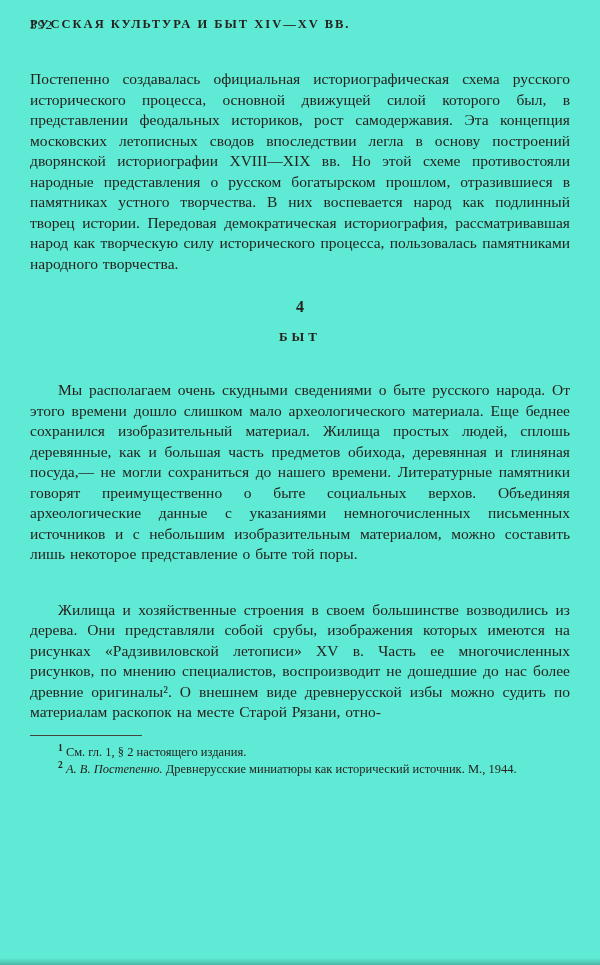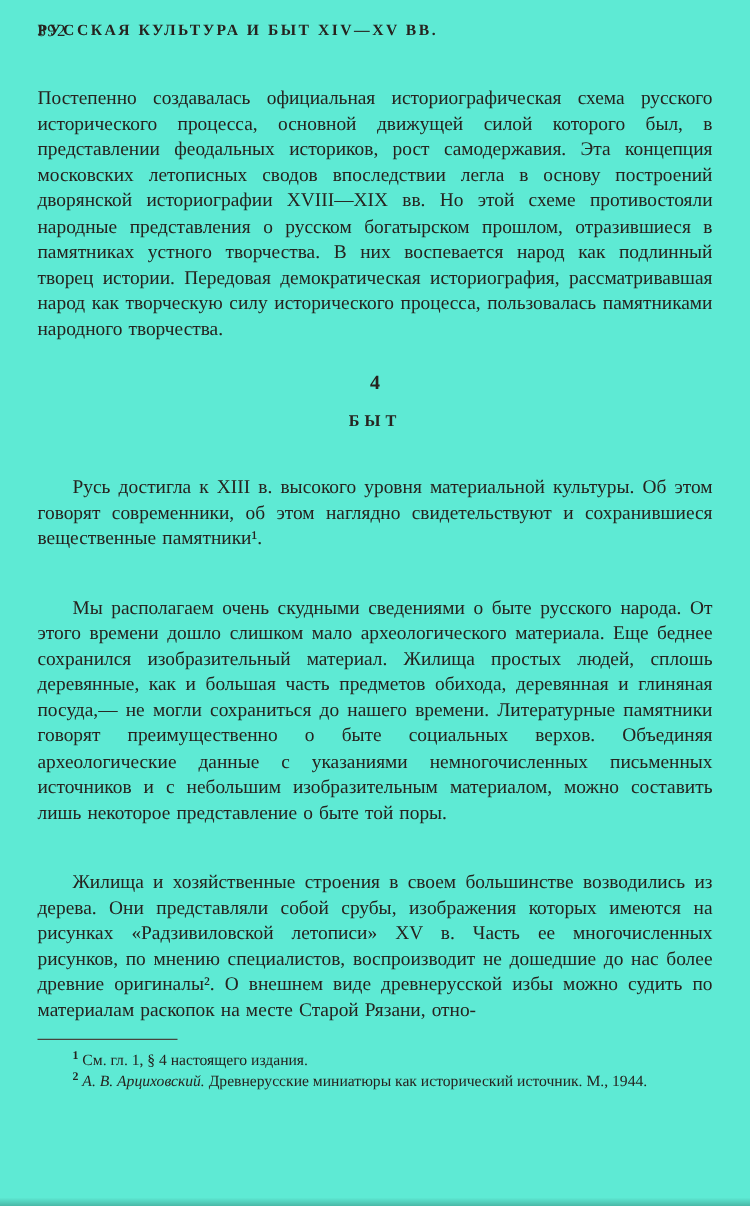--- a/index.html
+++ b/index.html
@@ -83,26 +83,25 @@
   <div class="header">
     <span class="page-number">392</span>
     <div class="running-header">РУССКАЯ КУЛЬТУРА И БЫТ XIV—XV ВВ.</div>
   </div>
 
   <p class="body-par no-indent">Постепенно создавалась официальная историографическая схема русского исторического процесса, основной движущей силой которого был, в представлении феодальных историков, рост самодержавия. Эта концепция московских летописных сводов впоследствии легла в основу построений дворянской историографии XVIII—XIX вв. Но этой схеме противостояли народные представления о русском богатырском прошлом, отразившиеся в памятниках устного творчества. В них воспевается народ как подлинный творец истории. Передовая демократическая историография, рассматривавшая народ как творческую силу исторического процесса, пользовалась памятниками народного творчества.</p>
 
   <div class="section-number">4</div>
   <div class="section-title">БЫТ</div>
 
-  <p class="body-par">Русь достигла к XIII в. высокого уровня материальной культуры. Об этом говорят современники, об этом наглядно свидетельствуют и сохранившиеся вещественные памятники¹.</p>
   <p class="body-par">Мы располагаем очень скудными сведениями о быте русского народа. От этого времени дошло слишком мало археологического материала. Еще беднее сохранился изобразительный материал. Жилища простых людей, сплошь деревянные, как и большая часть предметов обихода, деревянная и глиняная посуда,— не могли сохраниться до нашего времени. Литературные памятники говорят преимущественно о быте социальных верхов. Объединяя археологические данные с указаниями немногочисленных письменных источников и с небольшим изобразительным материалом, можно составить лишь некоторое представление о быте той поры.</p>
   <p class="body-par">Жилища и хозяйственные строения в своем большинстве возводились из дерева. Они представляли собой срубы, изображения которых имеются на рисунках «Радзивиловской летописи» XV в. Часть ее многочисленных рисунков, по мнению специалистов, воспроизводит не дошедшие до нас более древние оригиналы². О внешнем виде древнерусской избы можно судить по материалам раскопок на месте Старой Рязани, отно-</p>
 
   <div class="footnotes">
     <div class="fn-divider"></div>
     <p class="footnote"><sup class="fn-marker">1</sup>
-      <span>См. гл. 1, § 4 настоящего издания.</span></p>
+      <span>См. гл. 1, § 2 настоящего издания.</span></p>
     <p class="footnote"><sup class="fn-marker">2</sup>
-      <span class="fn-author">А. В. Арциховский.</span>
+      <span class="fn-author">А. В. Постепенно.</span>
       <span>Древнерусские миниатюры как исторический источник. М., 1944.</span></p>
   </div>
 
 </div>
 
 </body></html>

